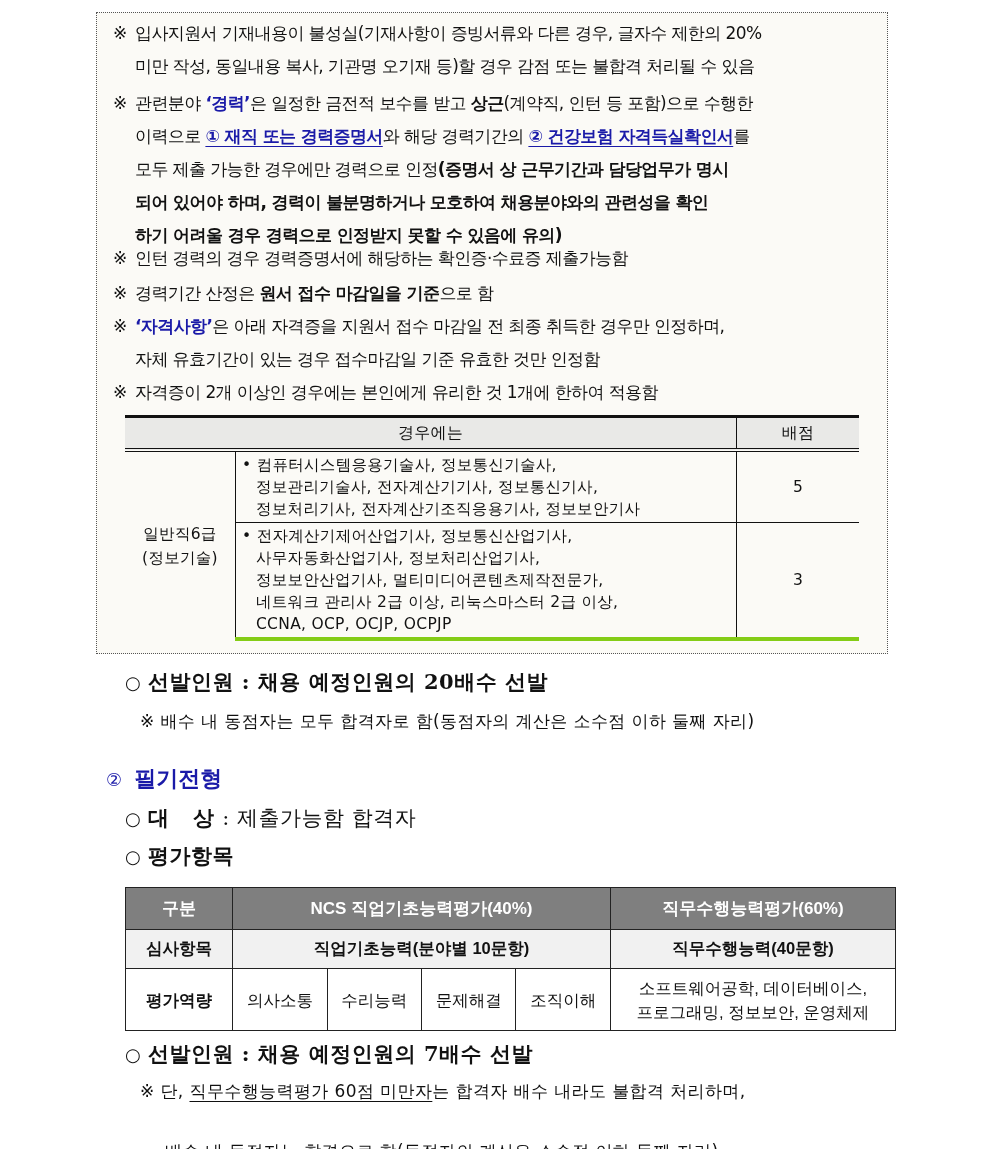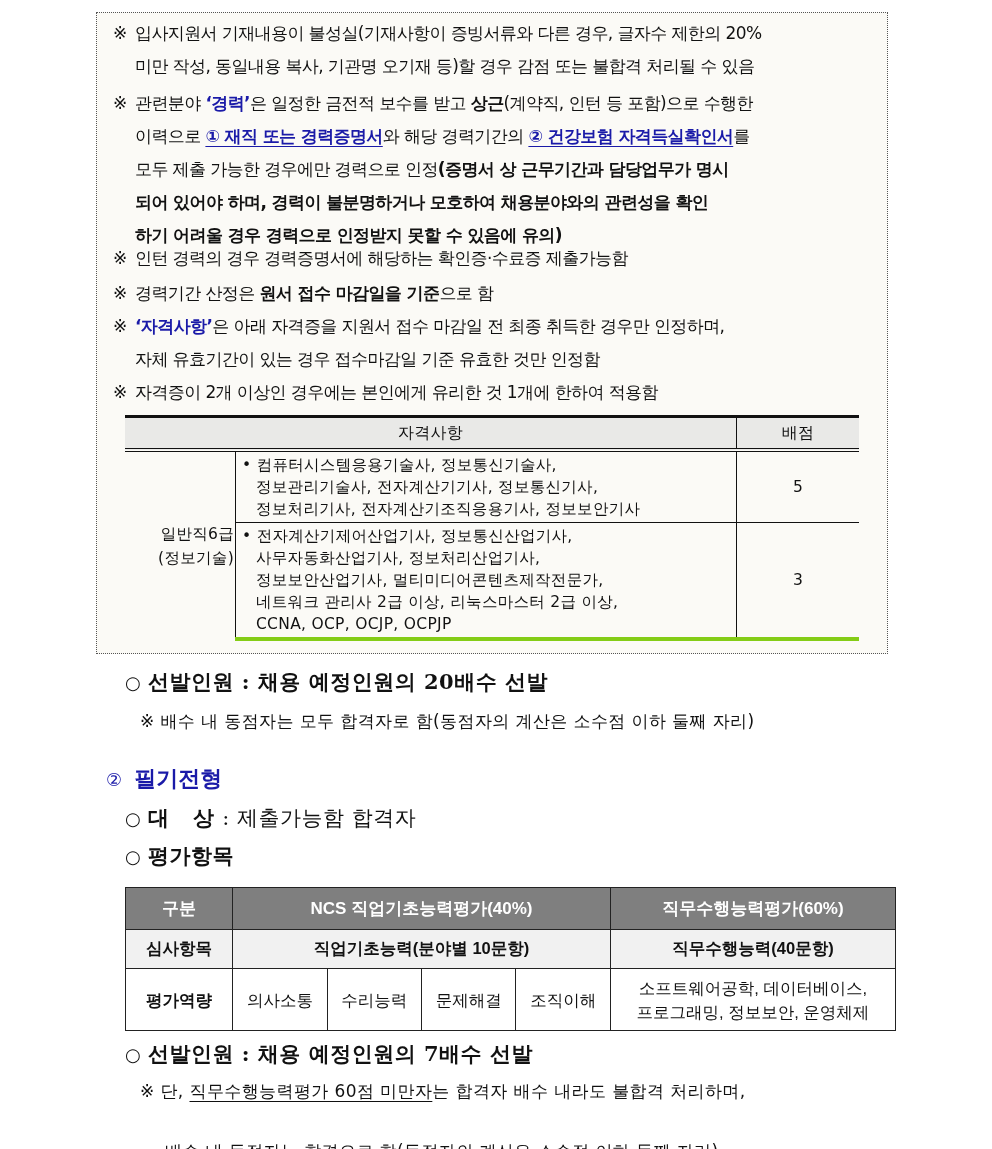--- a/index.html
+++ b/index.html
@@ -12,21 +12,21 @@
   .note .cont { padding-left: 22px; }
   .blue { color: #1a1aa8; font-weight: bold; }
   .bold { font-weight: bold; }
   .ul { text-decoration: underline; text-underline-offset: 4px; }
   .mark { display: inline-block; width: 22px; }
 
   table.cert { position: absolute; left: 28px; top: 402px; width: 734px; border-collapse: collapse; font-size: 15.5px; letter-spacing: 0.3px; }
   table.cert th { background: #e9e9e7; font-weight: normal; height: 28px; border-top: 3px solid #111; border-bottom: 4px double #111; font-size: 16px; }
   table.cert th.col-score { border-left: 1px solid #111; width: 120px; }
   table.cert td { border-top: 1px solid #111; vertical-align: middle; }
-  table.cert td.cat { width: 108px; text-align: right; line-height: 24px; border-right: 1px solid #111; }
+  table.cert td.cat { width: 108px; text-align: center; line-height: 24px; border-right: 1px solid #111; }
   table.cert td.items { padding: 2px 6px 2px 6px; line-height: 22px; }
   table.cert td.score { text-align: center; border-left: 1px solid #111; width: 120px; }
   table.cert tr.last td { border-bottom: 4px solid #84cc16; }
   .bullet-line { white-space: nowrap; }
   .ind { padding-left: 14px; }
 
   .serif { font-family: "DejaVu Serif", "Liberation Serif", serif; }
   .line-abs { position: absolute; white-space: nowrap; }
   .h-item { font-size: 21px; font-weight: bold; letter-spacing: 0.5px; text-align: center; }
   .circle { display: inline-block; font-weight: normal; font-size: 18px; width: 30px; }
@@ -72,21 +72,21 @@
     <div class="cont">자체 유효기간이 있는 경우 접수마감일 기준 유효한 것만 인정함</div>
   </div>
 
   <div class="note" style="top:363px;">
     <span class="mark">※</span><span>자격증이 2개 이상인 경우에는 본인에게 유리한 것 1개에 한하여 적용함</span>
   </div>
 
   <table class="cert">
     <thead>
       <tr>
-        <th colspan="2">자격사항</th>
+        <th colspan="2">경우에는</th>
         <th class="col-score">배점</th>
       </tr>
     </thead>
     <tbody>
       <tr>
         <td class="cat" rowspan="2">
           <div>일반직6급</div>
           <div>(정보기술)</div>
         </td>
         <td class="items">

